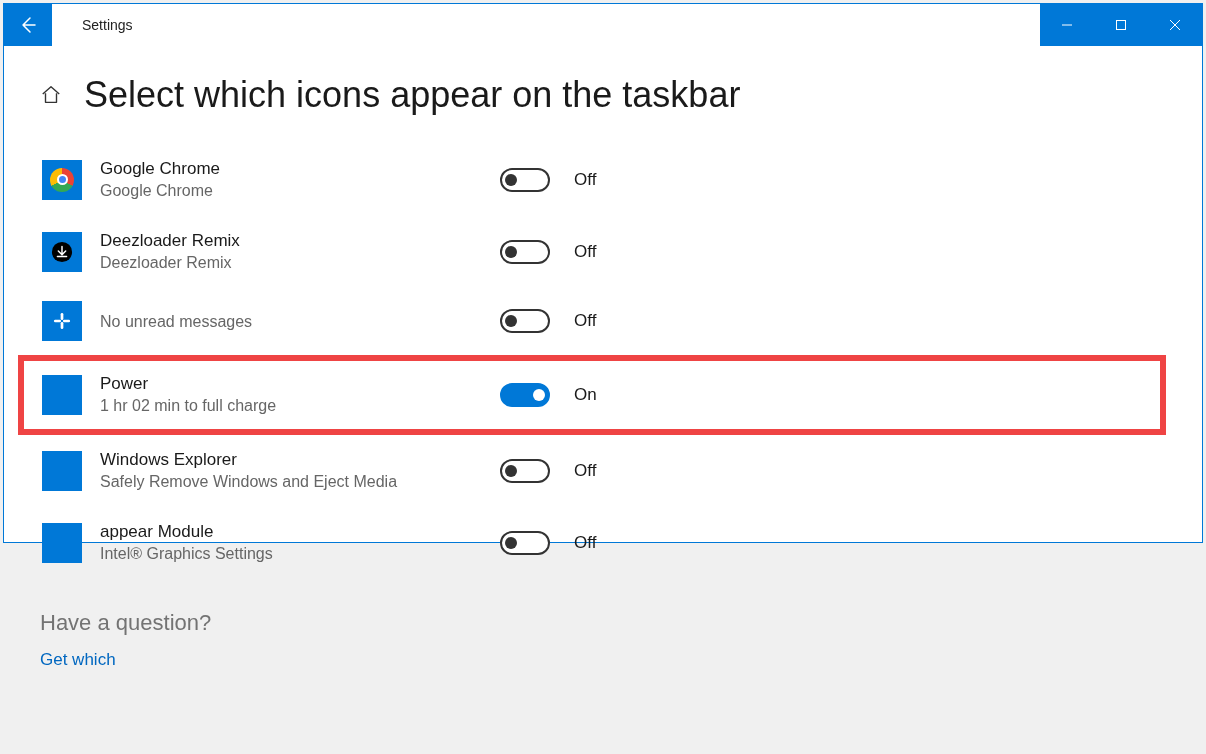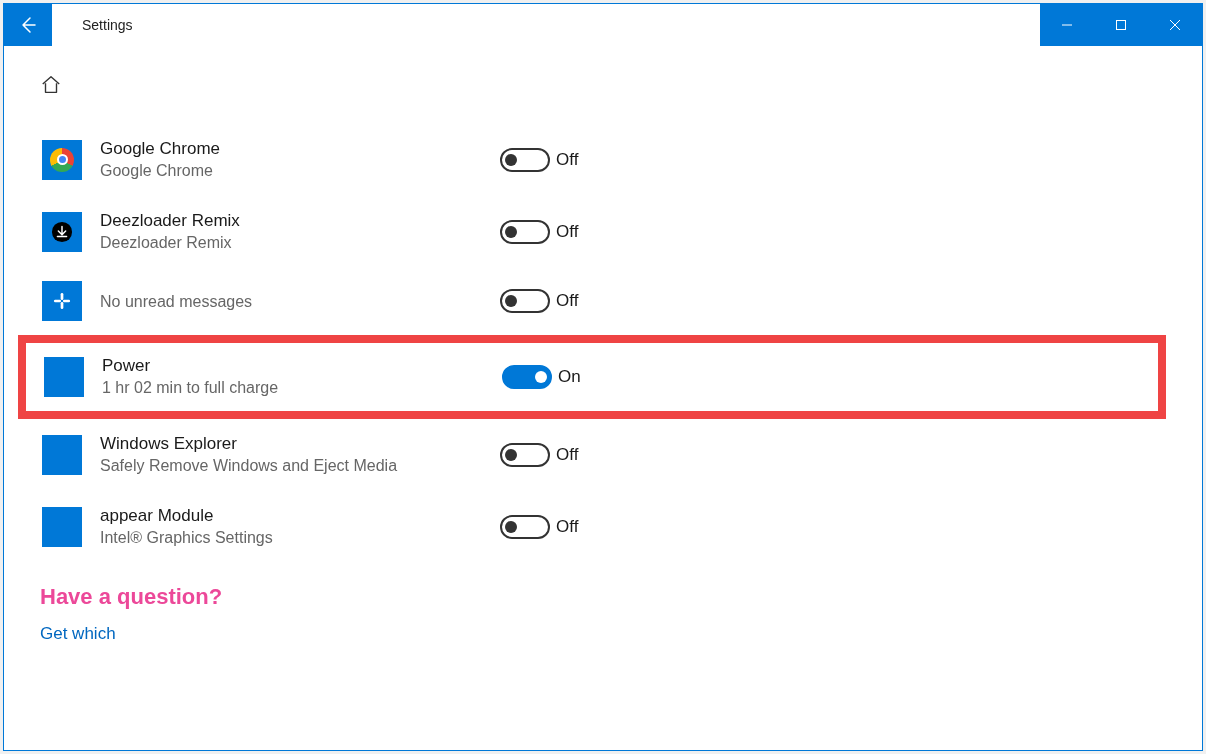--- a/index.html
+++ b/index.html
@@ -5,21 +5,21 @@
     * { margin: 0; padding: 0; box-sizing: border-box; }
     body {
       font-family: "Segoe UI", -apple-system, Tahoma, sans-serif;
       background: #f0f0f0;
       width: 1206px;
       height: 754px;
       overflow: hidden;
     }
     .window {
       width: 1200px;
-      height: 748px;
+      height: 540px;
       margin: 3px;
       background: #ffffff;
       border: 1px solid #0078d7;
       display: flex;
       flex-direction: column;
     }
     .titlebar {
       height: 42px;
       display: flex;
       align-items: stretch;
@@ -105,21 +105,21 @@
       line-height: 1.3;
     }
     .secondary-label {
       font-size: 16px;
       color: #666;
       line-height: 1.35;
     }
     .toggle-area {
       display: flex;
       align-items: center;
-      gap: 6px;
+      gap: 24px;
     }
     .toggle {
       width: 50px;
       height: 24px;
       border-radius: 24px;
       position: relative;
     }
     .toggle.off {
       background: #fff;
       border: 2px solid #333;
@@ -146,30 +146,30 @@
       width: 12px;
       height: 12px;
       border-radius: 50%;
       background: #fff;
     }
     .toggle-text {
       font-size: 17px;
       color: #1a1a1a;
     }
     .highlight {
-      border: 8px solid #ef4444;
+      border: 6px solid #ef4444;
       padding: 4px 6px 4px 0;
       margin-left: -22px;
     }
     .highlight .row { padding: 8px 0 8px 16px; }
     .question {
-      margin-top: 22px;
+      margin-top: 32px;
       font-size: 22px;
-      font-weight: 700;
-      color: #ec4899;
+      font-weight: 400;
+      color: #737373;
     }
     .gethelp {
       margin-top: 14px;
       font-size: 17px;
       color: #0067c0;
       cursor: pointer;
     }
     
     .chrome-ring{width:24px;height:24px;border-radius:50%;background:conic-gradient(#ea4335 0 120deg,#34a853 120deg 240deg,#fbbc05 240deg 360deg);display:flex;align-items:center;justify-content:center;}
     .chrome-inner{width:11px;height:11px;border-radius:50%;background:#4285f4;border:2px solid #fff;}
@@ -204,20 +204,21 @@
     </div>
   </div>
 
   <div class="content">
     <div class="heading-row">
       <span class="home-icon">
         <svg width="22" height="22" viewBox="0 0 24 24">
             <path d="M3 11 L12 3 L21 11 M6 10 V20 H18 V10" stroke="#333" stroke-width="1.5" fill="none" stroke-linejoin="round"></path>
           </svg>
       </span>
+      <h1 class="page-heading">Select which icons appear on the taskbar</h1>
     </div>
 
     <div class="list">
 
       <div class="row-wrap">
         <div class="row">
           <div class="app-icon">
               <span class="chrome-ring">
                 <span class="chrome-inner"></span>
               </span>

